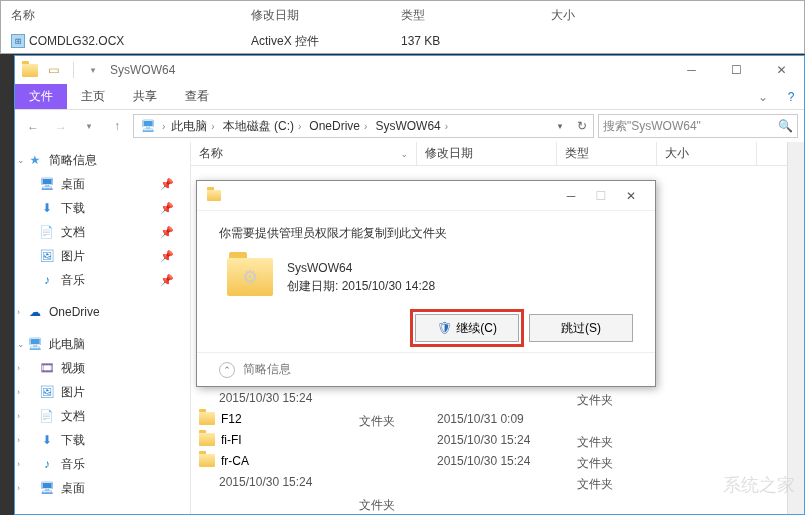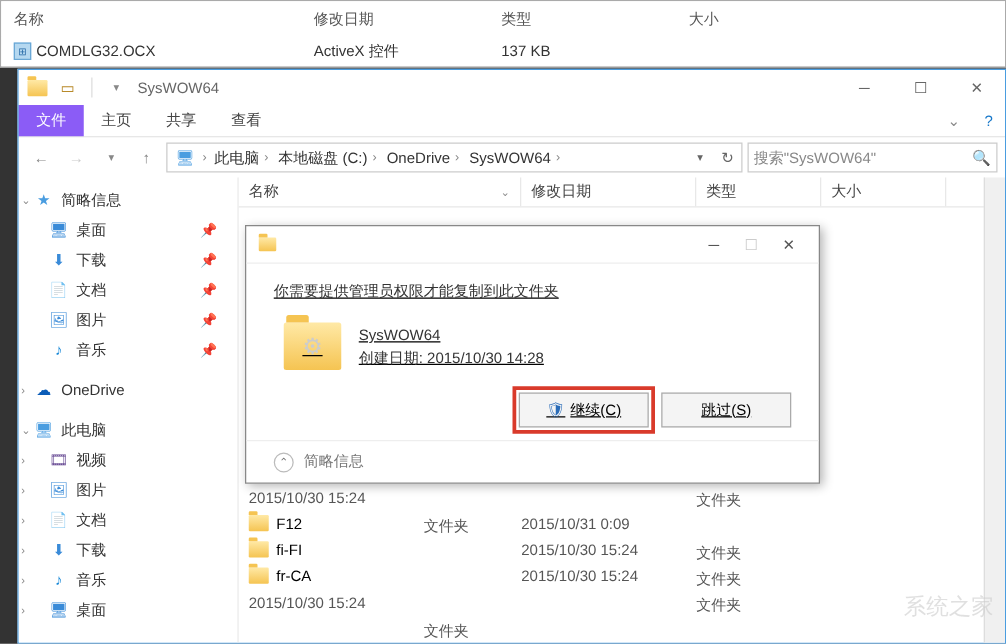--- a/index.html
+++ b/index.html
@@ -47,32 +47,32 @@
     .side-item .pin { margin-left: auto; margin-right: 16px; color: #888; font-size: 11px; }
     .side-item .si-icon { width: 16px; height: 16px; display: flex; align-items: center; justify-content: center; }
     
     .content { flex: 1; background: #fff; position: relative; }
     .col-headers { display: flex; height: 24px; border-bottom: 1px solid #e8e8e8; align-items: center; }
     .ch { border-right: 1px solid #e8e8e8; padding: 0 8px; height: 100%; display: flex; align-items: center; color: #444; gap: 8px; }
     .ch .sort { color: #888; font-size: 9px; }
     .flist { position: absolute; top: 24px; left: 0; right: 0; bottom: 0; }
     .frow { display: flex; height: 21px; align-items: center; padding-left: 8px; }
     .frow .fc-name { width: 218px; display: flex; align-items: center; gap: 6px; }
-    .frow .fc-date { width: 140px; color: #555; }
+    .frow .fc-date { width: 140px; color: #555; margin-left: 20px; }
     .frow .fc-type { width: 100px; color: #555; margin-top: 48px; }
     .folder-icon-sm { width: 16px; height: 13px; background: linear-gradient(#ffe9a6,#f5c452); border-radius: 1px; position: relative; }
     .folder-icon-sm::before { content: ''; position: absolute; top: -3px; left: 0; width: 7px; height: 3px; background: #f5c452; border-radius: 1px 1px 0 0; }
     
     
     .dialog { position: absolute; top: 180px; left: 196px; width: 460px; background: #fff; border: 1px solid #888; box-shadow: 2px 2px 8px rgba(0,0,0,0.3); }
     .dlg-title { height: 30px; display: flex; align-items: center; padding: 0 10px; border-bottom: 1px solid #eee; }
     .dlg-title .dtxt { margin-left: 6px; color: #333; }
     .dlg-title .dcontrols { margin-left: auto; display: flex; gap: 2px; }
     .dlg-title .dcontrols div { width: 28px; height: 24px; display: flex; align-items: center; justify-content: center; color: #555; }
-    .dlg-body { padding: 14px 22px 10px; text-decoration: underline; }
+    .dlg-body { padding: 14px 22px 10px; }
     .dlg-msg { color: #333; margin-bottom: 16px; }
     .dlg-folder { display: flex; align-items: center; gap: 14px; margin-left: 8px; margin-bottom: 18px; }
     .folder-icon-lg { width: 46px; height: 38px; background: linear-gradient(#ffe9a6,#f5c452); border-radius: 2px; position: relative; display: flex; align-items: center; justify-content: center; }
     .folder-icon-lg::before { content: ''; position: absolute; top: -6px; left: 2px; width: 18px; height: 6px; background: #f5c452; border-radius: 2px 2px 0 0; }
     .folder-icon-lg .gear { color: #ccc; font-size: 18px; }
     .dlg-info div { color: #333; line-height: 1.5; }
     .dlg-btns { display: flex; gap: 10px; justify-content: flex-end; }
     .dlg-btn { width: 104px; height: 28px; border: 1px solid #aaa; background: #f4f4f4; display: flex; align-items: center; justify-content: center; gap: 4px; }
     .dlg-btn.highlight { outline: 3px solid #d93a2b; outline-offset: 2px; }
     .dlg-footer { border-top: 1px solid #eee; padding: 8px 22px; display: flex; align-items: center; gap: 8px; color: #777; }

